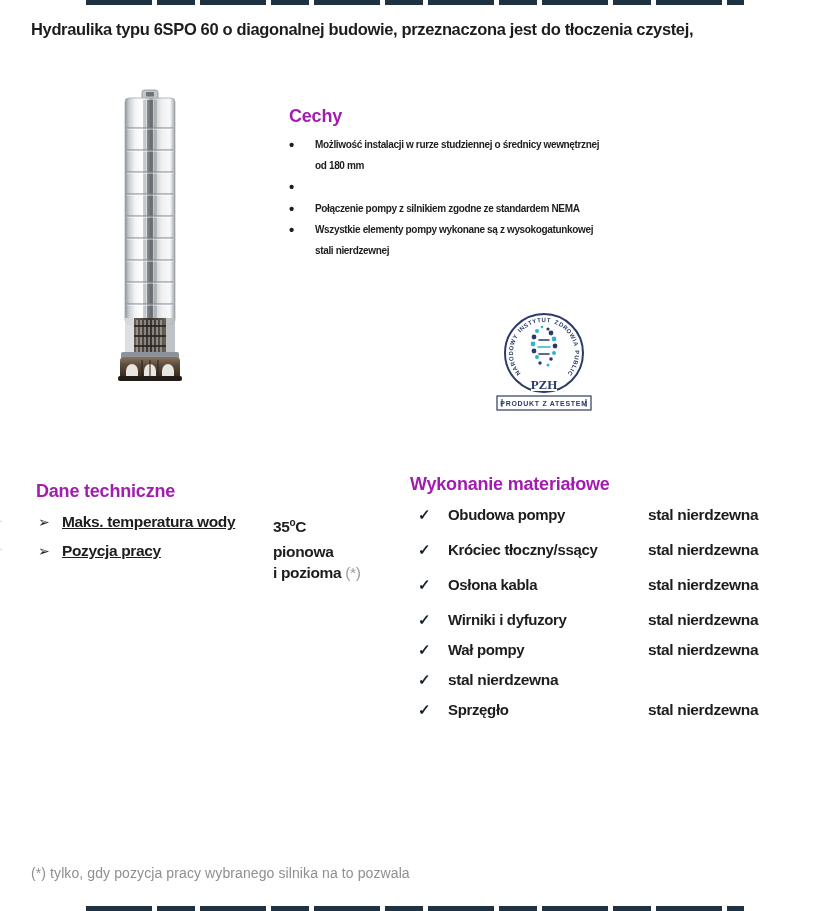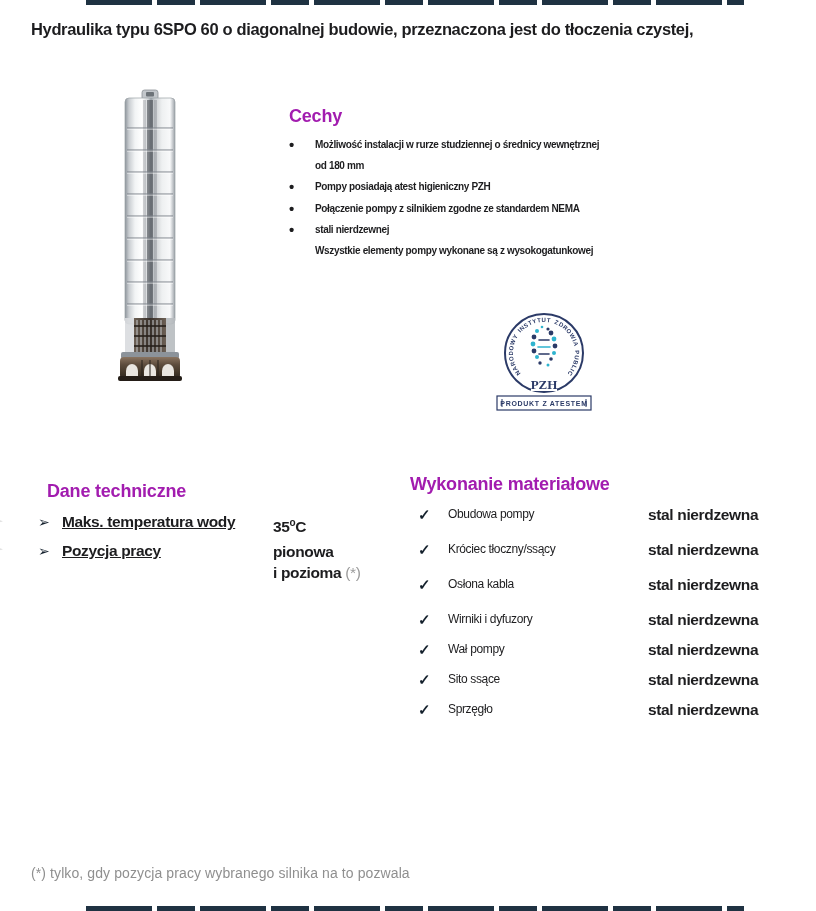--- a/index.html
+++ b/index.html
@@ -41,21 +41,21 @@
 
   .blue-heading {
     position: absolute;
     font-size: 18px;
     font-weight: 700;
     letter-spacing: -0.2px;
     color: #a21caf;
     white-space: nowrap;
   }
   #features-title { left: 289px; top: 106px; }
-  #technical-title { left: 47px; top: 481px; }
+  #technical-title { left: 36px; top: 481px; }
   #materials-title { left: 410px; top: 474px; }
 
   #features-list {
     position: absolute;
     left: 289px;
     top: 134px;
     width: 515px;
   }
   .feature-item { display: flex; }
   .feature-bullet {
@@ -105,22 +105,22 @@
   .mat-row { position: absolute; left: 418px; display: flex; width: 370px; }
   .mat-check {
     width: 30px; flex: 0 0 30px;
     font-size: 15px;
     font-weight: 700;
     line-height: 19px;
     color: #14202c;
   }
   .mat-label {
     width: 200px; flex: 0 0 200px;
-    font-size: 12px;
-    font-weight: 400;
+    font-size: 15px;
+    font-weight: 700;
     letter-spacing: -0.35px;
     line-height: 19px;
     white-space: nowrap;
   }
   .mat-value {
     font-size: 15.5px;
     font-weight: 700;
     letter-spacing: -0.35px;
     line-height: 19px;
     white-space: nowrap;
@@ -255,37 +255,33 @@
   <div id="features-list">
     <div class="feature-item">
       <span class="feature-bullet">•</span>
       <div class="feature-text">
         <div>Możliwość instalacji w rurze studziennej o średnicy wewnętrznej</div>
         <div>od 180 mm</div>
       </div>
     </div>
     <div class="feature-item">
       <span class="feature-bullet">•</span>
+    </div>
+    <div class="feature-item">
+      <span class="feature-bullet">•</span>
       <div class="feature-text">
-        <div>Pompy posiadają atest higieniczny PZH</div>
+        <div>Połączenie pompy z silnikiem zgodne ze standardem NEMA</div>
 
       </div>
     </div>
     <div class="feature-item">
       <span class="feature-bullet">•</span>
       <div class="feature-text">
-        <div>Połączenie pompy z silnikiem zgodne ze standardem NEMA</div>
-
-      </div>
-    </div>
-    <div class="feature-item">
-      <span class="feature-bullet">•</span>
-      <div class="feature-text">
+        <div>Wszystkie elementy pompy wykonane są z wysokogatunkowej</div>
         <div>stali nierdzewnej</div>
-        <div>Wszystkie elementy pompy wykonane są z wysokogatunkowej</div>
       </div>
     </div>
   </div>
 
   <svg id="pzh-badge" width="104" height="102" viewBox="0 0 104 102">
     <circle cx="52" cy="42" r="39" fill="#ffffff" stroke="#2b3a67" stroke-width="2"></circle>
     <path id="ringPath" d="M 30.1,63.9 A 31 31 0 1 1 73.9,63.9" fill="none"></path>
     <text font-size="6" font-weight="700" fill="#2b3a67" letter-spacing="0.5" word-spacing="1.5" font-family="Liberation Sans, sans-serif">
       <textPath href="#ringPath" startOffset="2">NARODOWY  INSTYTUT  ZDROWIA  PUBLICZNEGO</textPath>
     </text>
@@ -358,21 +354,20 @@
     <span class="mat-label">Wirniki i dyfuzory</span>
     <span class="mat-value">stal nierdzewna</span>
   </div>
   <div class="mat-row" style="top:640px;">
     <span class="mat-check">✓</span>
     <span class="mat-label">Wał pompy</span>
     <span class="mat-value">stal nierdzewna</span>
   </div>
   <div class="mat-row" style="top:670px;">
     <span class="mat-check">✓</span>
-    <span class="mat-label">Sito ssące</span>
     <span class="mat-value">stal nierdzewna</span>
   </div>
   <div class="mat-row" style="top:700px;">
     <span class="mat-check">✓</span>
     <span class="mat-label">Sprzęgło</span>
     <span class="mat-value">stal nierdzewna</span>
   </div>
 
   <span class="edge-artifact" style="top:512px;">➢</span>
   <span class="edge-artifact" style="top:540px;">➢</span>

